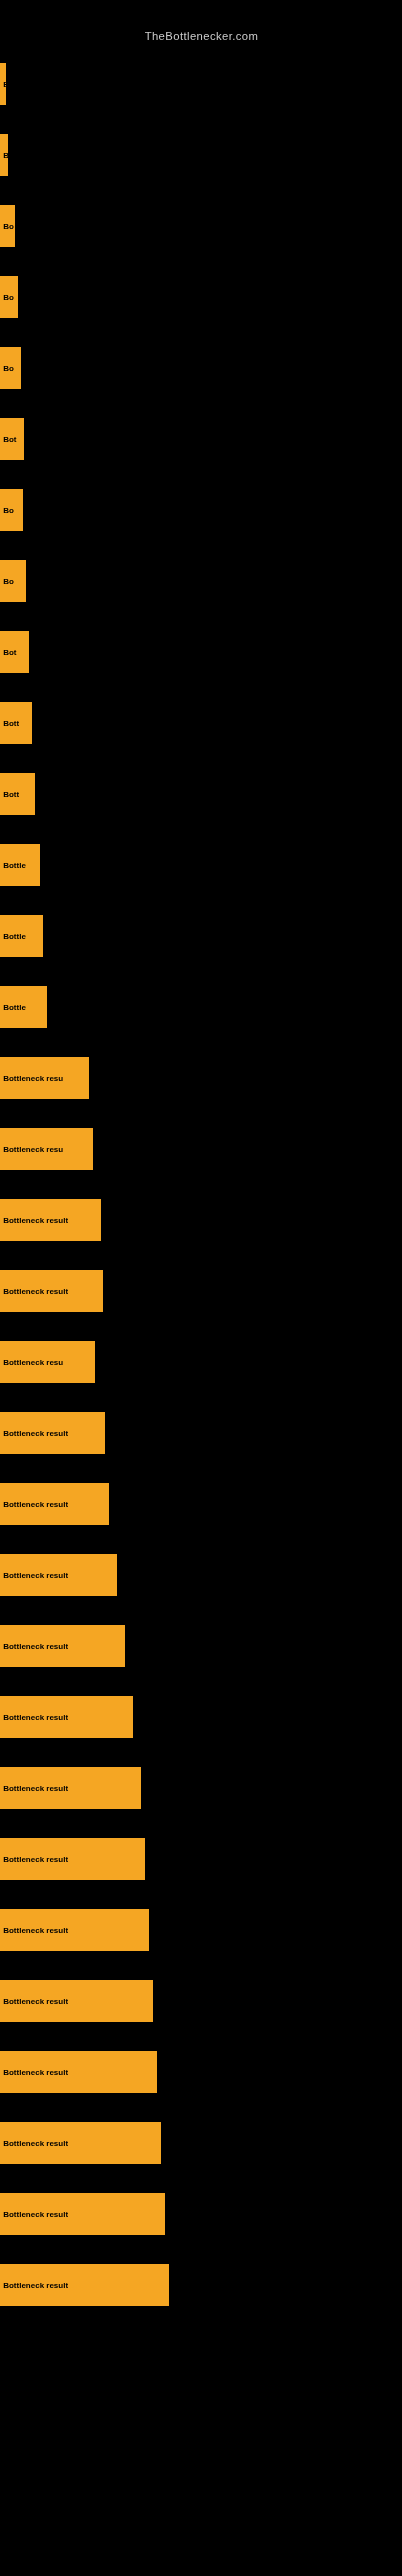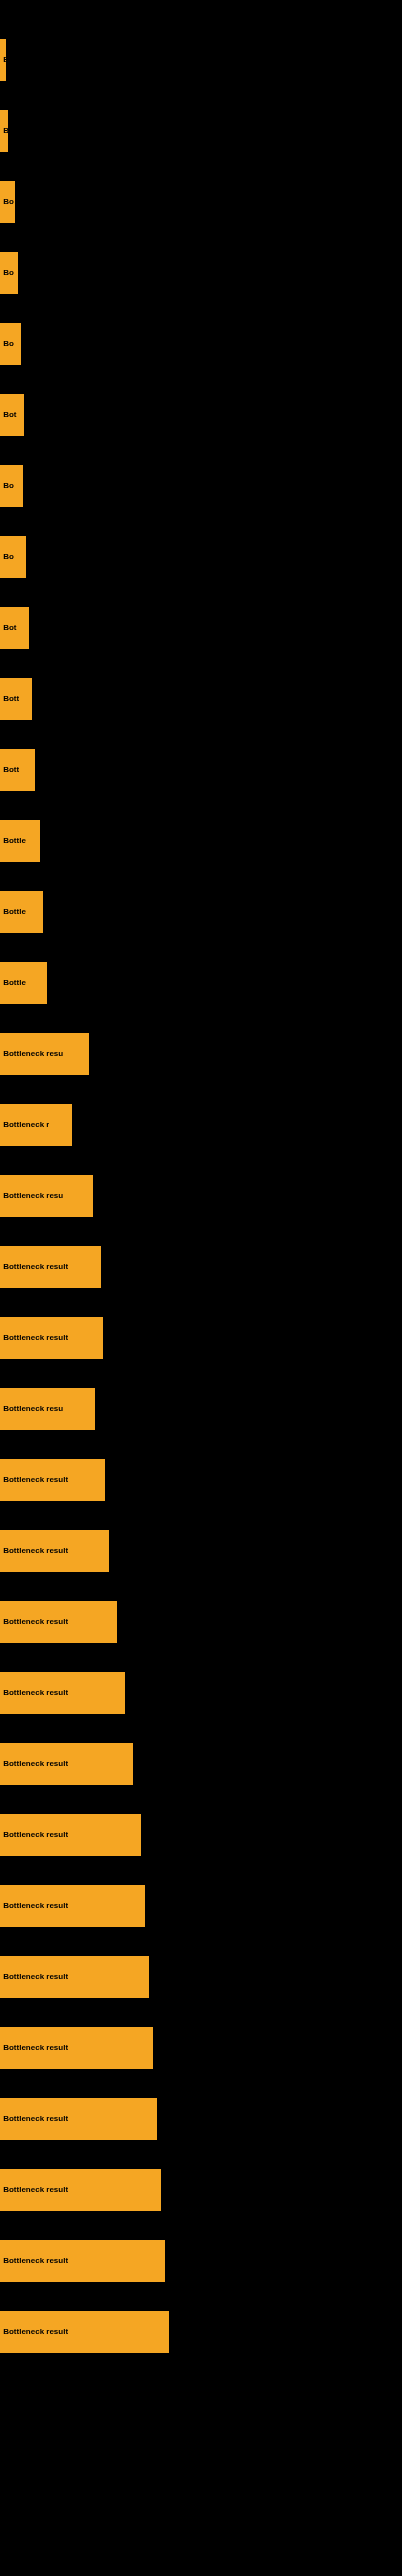--- a/index.html
+++ b/index.html
@@ -54,20 +54,21 @@
       font-size: 8px;
       font-weight: bold;
       white-space: nowrap;
       overflow: hidden;
     }
   </style>
 </head>
 <body>
 
 <div class="chart-container">
+  <div class="site-title">TheBottlenecker.com</div>
   <div id="bars-wrapper">
       <div class="bar-row">
         <div class="bar" style="width: 6.4px;">
           <span class="bar-label">B</span>
         </div>
       </div>
       <div class="bar-row">
         <div class="bar" style="width: 8px;">
           <span class="bar-label">B</span>
         </div>
@@ -131,25 +132,20 @@
         <div class="bar" style="width: 47px;">
           <span class="bar-label">Bottle</span>
         </div>
       </div>
       <div class="bar-row">
         <div class="bar" style="width: 89px;">
           <span class="bar-label">Bottleneck resu</span>
         </div>
       </div>
       <div class="bar-row">
-        <div class="bar" style="width: 72px;">
-          <span class="bar-label">Bottleneck r</span>
-        </div>
-      </div>
-      <div class="bar-row">
         <div class="bar" style="width: 93px;">
           <span class="bar-label">Bottleneck resu</span>
         </div>
       </div>
       <div class="bar-row">
         <div class="bar" style="width: 101px;">
           <span class="bar-label">Bottleneck result</span>
         </div>
       </div>
       <div class="bar-row">

